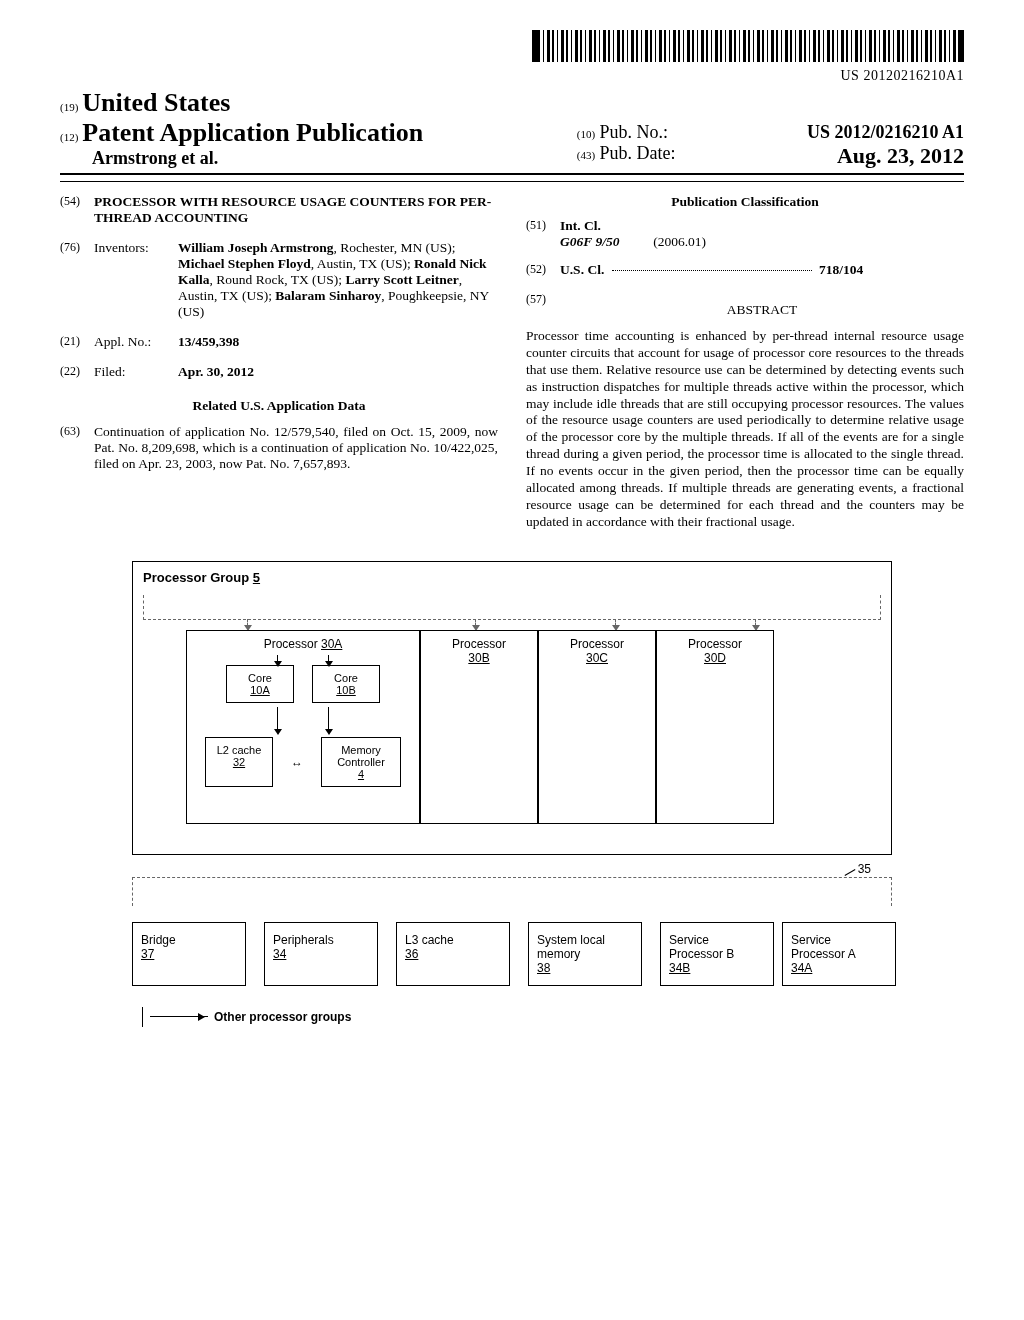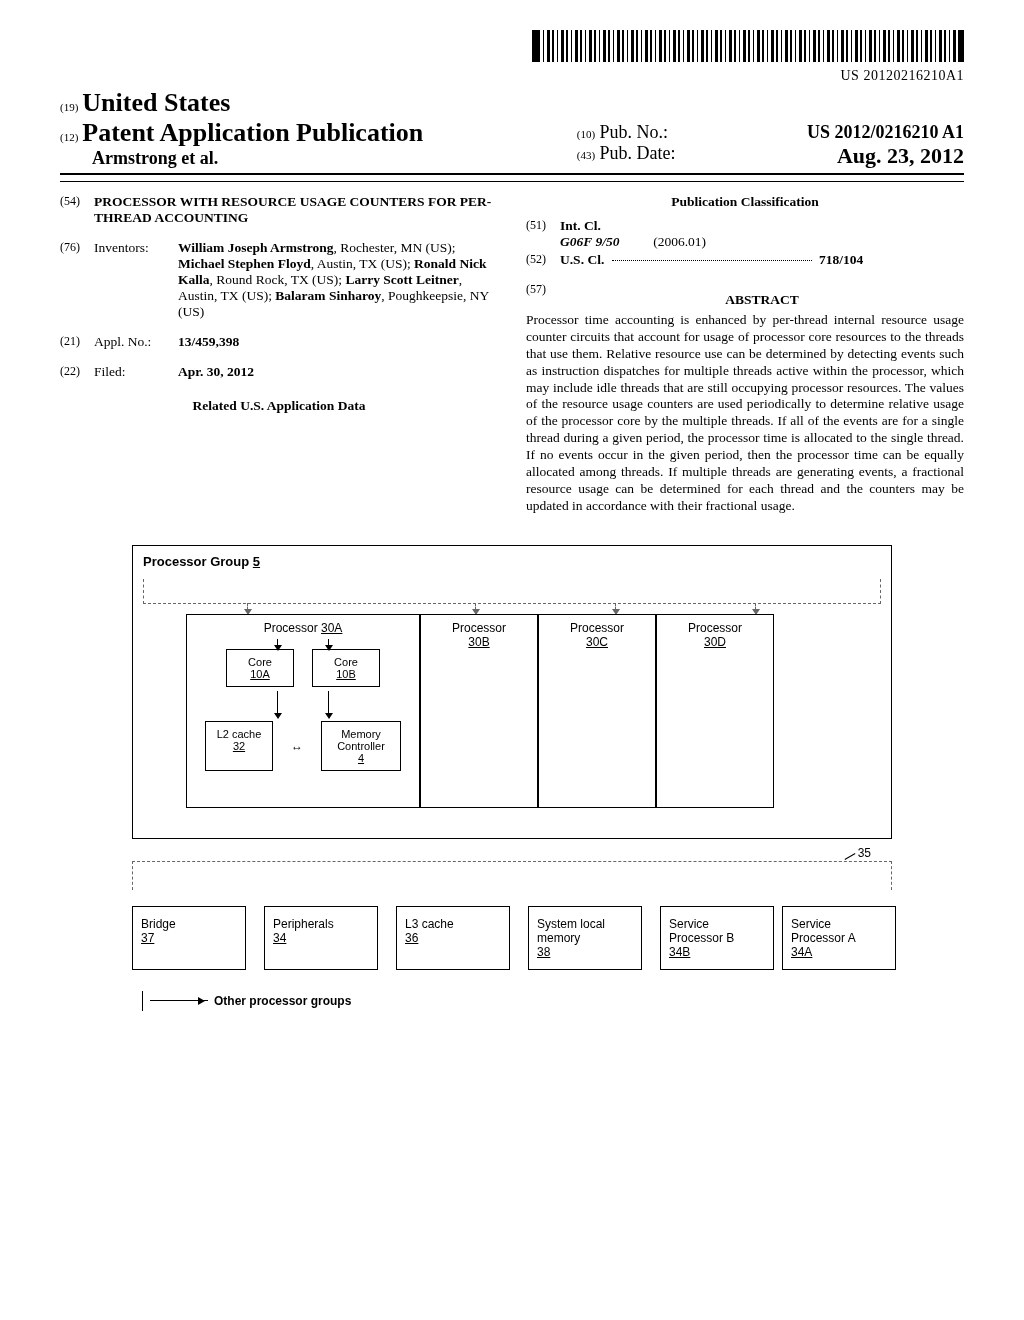--- a/index.html
+++ b/index.html
@@ -124,23 +124,23 @@
     font-weight: bold;
   }
   .dots {
     display: inline-block;
     border-bottom: 1px dotted #000;
     width: 200px;
     vertical-align: middle;
     margin: 0 4px;
   }
   .abstract-hdr {
-    font-weight: bold;
+    font-weight: normal;
     text-align: center;
-    margin: 10px 0 2px 0;
+    margin: 10px 0 8px 0;
   }
   .abstract-text {
     text-align: justify;
     line-height: 1.25;
   }
 
   
   .figure {
     margin: 30px auto 0 auto;
     width: 760px;
@@ -366,26 +366,30 @@
       </div>
 
       <div class="field-row">
         <div class="field-code">(22)</div>
         <div class="field-label">Filed:</div>
         <div class="field-value"><b>Apr. 30, 2012</b></div>
       </div>
 
       <div class="related-hdr">Related U.S. Application Data</div>
 
+      <div class="field-row">
+        <div class="field-code">(63)</div>
+        <div class="field-value" style="text-align:justify">Continuation of application No. 12/579,540, filed on Oct. 15, 2009, now Pat. No. 8,209,698, which is a continuation of application No. 10/422,025, filed on Apr. 23, 2003, now Pat. No. 7,657,893.</div>
+      </div>
     </div>
 
     <div class="col">
       <div class="class-hdr">Publication Classification</div>
 
-      <div class="field-row" style="margin-bottom:2px">
+      <div class="field-row" style="margin-bottom:12px">
         <div class="field-code">(51)</div>
         <div class="field-value">
           <span class="intcl">Int. Cl.</span><br>
           <span class="cpc">G06F 9/50</span>
           &nbsp;&nbsp;&nbsp;&nbsp;&nbsp;&nbsp;&nbsp;&nbsp;
           <span>(2006.01)</span>
         </div>
       </div>
 
       <div class="field-row">

